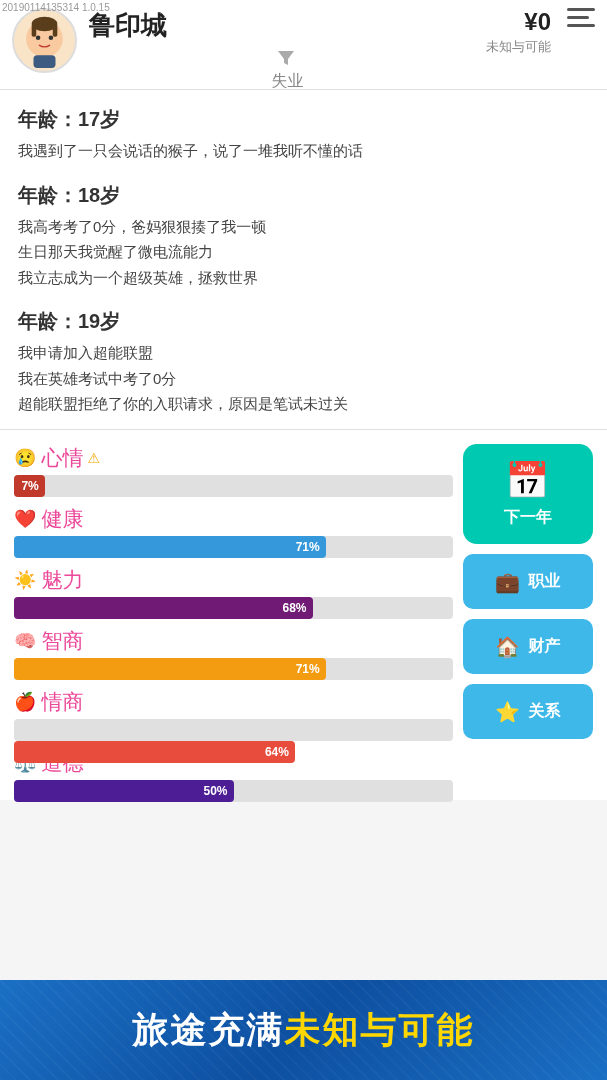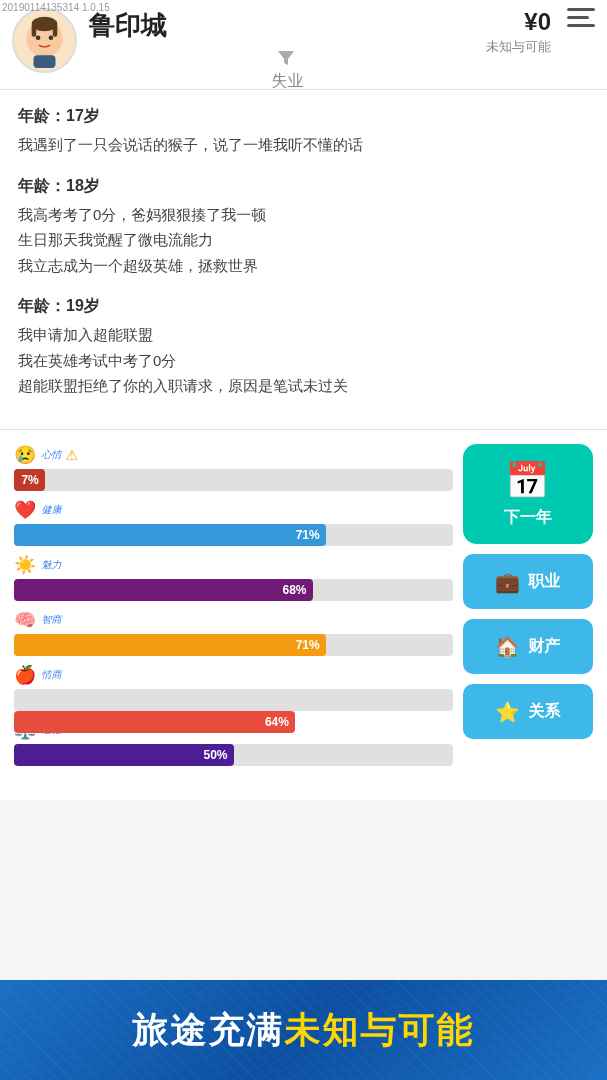--- a/index.html
+++ b/index.html
@@ -101,21 +101,21 @@
       background: white;
       padding: 16px 18px;
       height: 340px;
       overflow-y: auto;
       border-bottom: 1px solid #e0e0e0;
     }
     .story-entry {
       margin-bottom: 18px;
     }
     .age-label {
-      font-size: 16px;
+      font-size: 20px;
       font-weight: bold;
       color: #333;
       margin-bottom: 5px;
     }
     .story-line {
       font-size: 15px;
       color: #444;
       line-height: 1.7;
     }
 
@@ -136,23 +136,22 @@
     .stat-header {
       display: flex;
       align-items: center;
       margin-bottom: 3px;
     }
     .stat-emoji {
       font-size: 18px;
       margin-right: 5px;
     }
     .stat-name {
-      font-size: 10px;
-      color: #3b82f6;
-      font-style: italic;
+      font-size: 21px;
+      color: #ec4899;
     }
     .warning-icon {
       margin-left: 4px;
       color: #f0a500;
       font-size: 14px;
     }
     .bar-container {
       width: 100%;
       background: #e0e0e0;
       border-radius: 4px;

